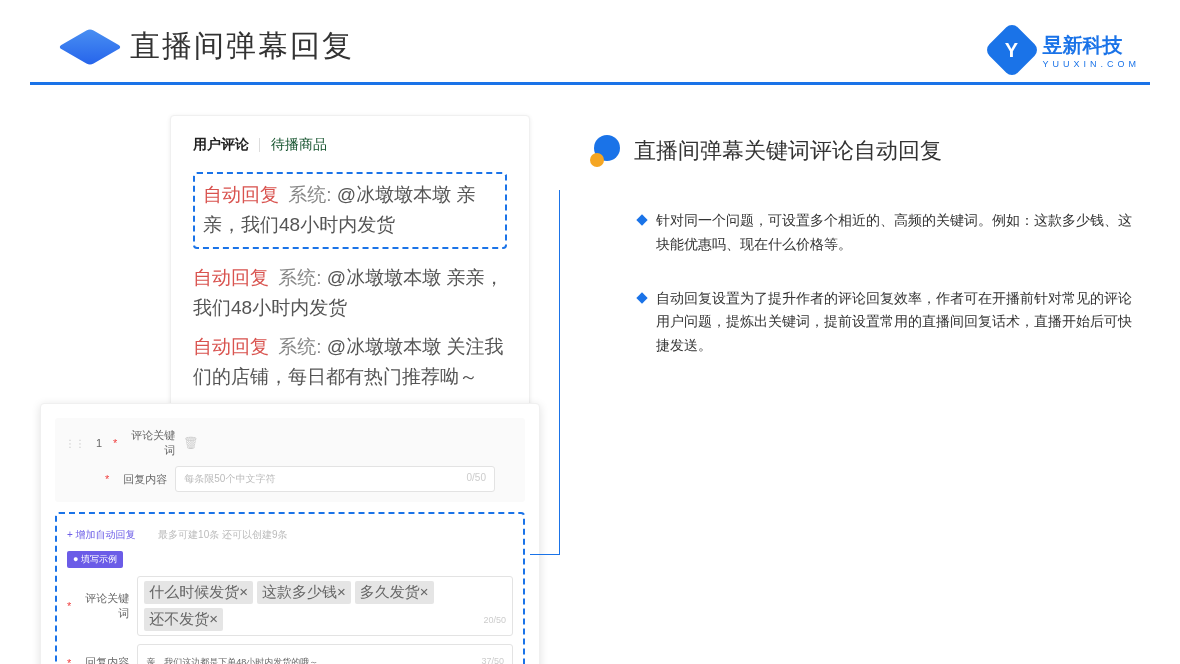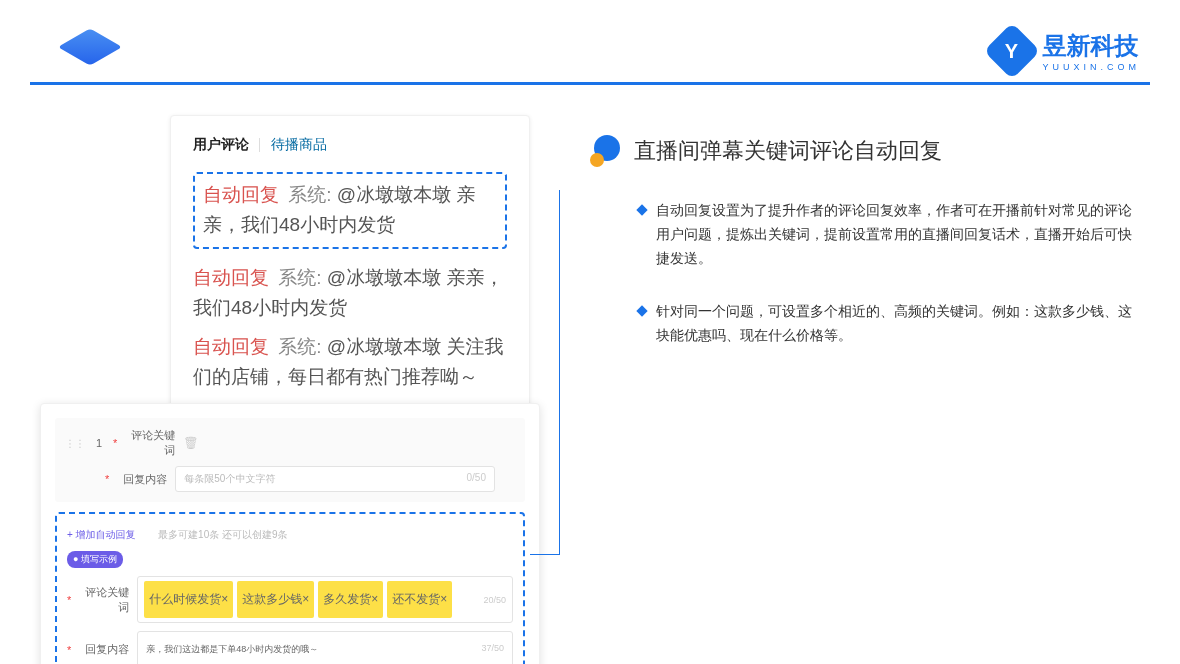--- a/index.html
+++ b/index.html
@@ -6,31 +6,31 @@
 body { font-family: "Microsoft YaHei", Arial, sans-serif; background: #fff; width: 1180px; height: 664px; position: relative; }
 
 .header { display: flex; align-items: center; padding: 25px 40px 15px 40px; border-bottom: 3px solid #1a73e8; margin: 0 30px; }
 .header-icon { width: 42px; height: 42px; margin-right: 18px; position: relative; }
 .cube { width: 36px; height: 36px; background: linear-gradient(135deg, #4a90f2, #2563eb); transform: rotate(45deg) skew(-15deg, -15deg); border-radius: 4px; position: absolute; top: 4px; left: 2px; }
 .header-title { font-size: 30px; font-weight: 400; color: #333; letter-spacing: 2px; }
 .brand { position: absolute; right: 40px; top: 30px; display: flex; align-items: center; gap: 10px; }
 .brand-icon { width: 40px; height: 40px; background: #1a73e8; border-radius: 8px; transform: rotate(45deg); display: flex; align-items: center; justify-content: center; }
 .brand-icon-inner { transform: rotate(-45deg); color: #fff; font-weight: bold; font-size: 20px; }
 .brand-text { display: flex; flex-direction: column; }
-.brand-name { color: #1a73e8; font-size: 24px; font-weight: bold; }
+.brand-name { color: #1a73e8; font-size: 20px; font-weight: bold; }
 .brand-sub { color: #1a73e8; font-size: 9px; letter-spacing: 4px; }
 
 .content { display: flex; padding: 30px 40px; gap: 50px; }
 
 .left-col { width: 500px; position: relative; }
 
 .comments-panel { background: #fff; border: 1px solid #f0f0f0; border-radius: 4px; box-shadow: 0 1px 4px rgba(0,0,0,0.08); padding: 20px 22px; width: 360px; margin-left: 130px; }
 .tabs { display: flex; gap: 22px; font-size: 14px; margin-bottom: 18px; }
 .tab-active { font-weight: bold; color: #222; }
-.tab-inactive { color: #0369a1; position: relative; }
+.tab-inactive { color: #14532d; position: relative; }
 .tab-inactive::before { content: ""; position: absolute; left: -12px; top: 2px; width: 1px; height: 14px; background: #ddd; }
 
 .highlight-box { border: 2px dashed #1a73e8; border-radius: 4px; padding: 6px 8px; margin-bottom: 14px; }
 .comment-line { font-size: 19px; color: #555; line-height: 1.6; margin-bottom: 8px; }
 .comment-line:last-child { margin-bottom: 0; }
 .tag-auto { color: #d9534f; margin-right: 4px; }
 .sys-label { color: #888; }
 
 .settings-panel { background: #fff; border: 1px solid #f0f0f0; border-radius: 4px; box-shadow: 0 2px 10px rgba(0,0,0,0.12); width: 500px; margin-top: -10px; padding: 0 0 18px 0; position: relative; }
 .settings-header { display: flex; justify-content: space-between; padding: 12px 18px; font-size: 14px; color: #333; border-bottom: 1px solid #f3f3f3; }
@@ -43,48 +43,49 @@
 .drag-dots { color: #ccc; font-size: 10px; }
 .req-star { color: #f04040; }
 .row-label { color: #666; width: 50px; text-align: right; font-family: Liberation Mono, monospace; }
 .row-input { flex: 1; background: #fff; border: 1px solid #e3e3e3; border-radius: 3px; padding: 5px 8px; color: #bbb; font-size: 10px; display: flex; justify-content: space-between; }
 .char-count { color: #ccc; }
 .trash { color: #ccc; font-size: 12px; }
 
 .dashed-section { border: 2px dashed #1a73e8; border-radius: 4px; margin: 8px 14px 0 14px; padding: 10px 10px 10px 10px; }
 .add-link { color: #6b5ce7; font-size: 10px; margin-bottom: 6px; display: inline-block; }
 .add-hint { color: #bbb; font-size: 10px; margin-left: 18px; }
-.example-badge { background: #6b5ce7; color: #fff; font-size: 9px; padding: 2px 6px; border-radius: 8px; display: inline-block; margin-bottom: 8px; }
+.example-badge { background: #6b5ce7; color: #fff; font-size: 9px; padding: 2px 6px; border-radius: 2px; display: inline-block; margin-bottom: 8px; }
 
 .tag-input { flex: 1; background: #fff; border: 1px solid #e3e3e3; border-radius: 3px; padding: 4px 6px; display: flex; align-items: center; gap: 4px; flex-wrap: wrap; }
-.tag-chip { background: #fde047; color: #666; font-size: 12px; padding: 10px 5px; border-radius: 2px; }
+.tag-chip { background: #e5e5e5; color: #666; font-size: 15px; padding: 2px 5px; border-radius: 2px; }
 .tag-count { margin-left: auto; color: #ccc; font-size: 9px; }
 .filled-input { flex: 1; background: #fff; border: 1px solid #e3e3e3; border-radius: 3px; padding: 11px 8px; color: #666; font-size: 9px; display: flex; justify-content: space-between; gap: 16px; }
 
 .connector { position: absolute; border-right: 1.5px solid #1a73e8; border-bottom: 1.5px solid #1a73e8; }
 
 .right-col { flex: 1; padding-top: 20px; }
-.section-head { display: flex; align-items: center; gap: 12px; margin-bottom: 32px; }
+.section-head { display: flex; align-items: center; gap: 12px; margin-bottom: 42px; }
 .bubble-icon { width: 32px; height: 32px; position: relative; }
 .bubble-big { width: 26px; height: 26px; background: #1a73e8; border-radius: 50%; position: absolute; top: 0; left: 4px; }
 .bubble-small { width: 14px; height: 14px; background: #f5a623; border-radius: 50%; position: absolute; bottom: 0; left: 0; }
 .section-title { font-size: 22px; color: #333; }
 
 .bullet-list { padding-left: 48px; }
 .bullet-item { display: flex; gap: 10px; margin-bottom: 30px; }
 .diamond { width: 8px; height: 8px; background: #1a73e8; transform: rotate(45deg); margin-top: 7px; flex-shrink: 0; }
 .bullet-text { font-size: 14px; color: #333; line-height: 1.7; }
 </style>
 </head>
 <body>
 
 <div class="header">
   <div class="header-icon">
       <div class="cube"></div>
     </div>
+  <div class="header-title">直播间弹幕回复</div>
 </div>
 
 <div class="brand">
   <div class="brand-icon">
       <div class="brand-icon-inner">Y</div>
     </div>
   <div class="brand-text">
     <div class="brand-name">昱新科技</div>
     <div class="brand-sub">YUUXIN.COM</div>
   </div>
@@ -176,21 +177,21 @@
     <div class="section-head">
       <div class="bubble-icon">
         <div class="bubble-big"></div>
           <div class="bubble-small"></div>
       </div>
       <div class="section-title">直播间弹幕关键词评论自动回复</div>
     </div>
     <div class="bullet-list">
       <div class="bullet-item">
         <div class="diamond"></div>
-        <div class="bullet-text">自动回复设置为了提升作者的评论回复效率，作者可在开播前针对常见的评论用户问题，提炼出关键词，提前设置常用的直播间回复话术，直播开始后可快捷发送。</div>
+        <div class="bullet-text">针对同一个问题，可设置多个相近的、高频的关键词。例如：这款多少钱、这块能优惠吗、现在什么价格等。</div>
       </div>
       <div class="bullet-item">
         <div class="diamond"></div>
-        <div class="bullet-text">针对同一个问题，可设置多个相近的、高频的关键词。例如：这款多少钱、这块能优惠吗、现在什么价格等。</div>
+        <div class="bullet-text">自动回复设置为了提升作者的评论回复效率，作者可在开播前针对常见的评论用户问题，提炼出关键词，提前设置常用的直播间回复话术，直播开始后可快捷发送。</div>
       </div>
     </div>
   </div>
 </div>
 
 </body></html>

